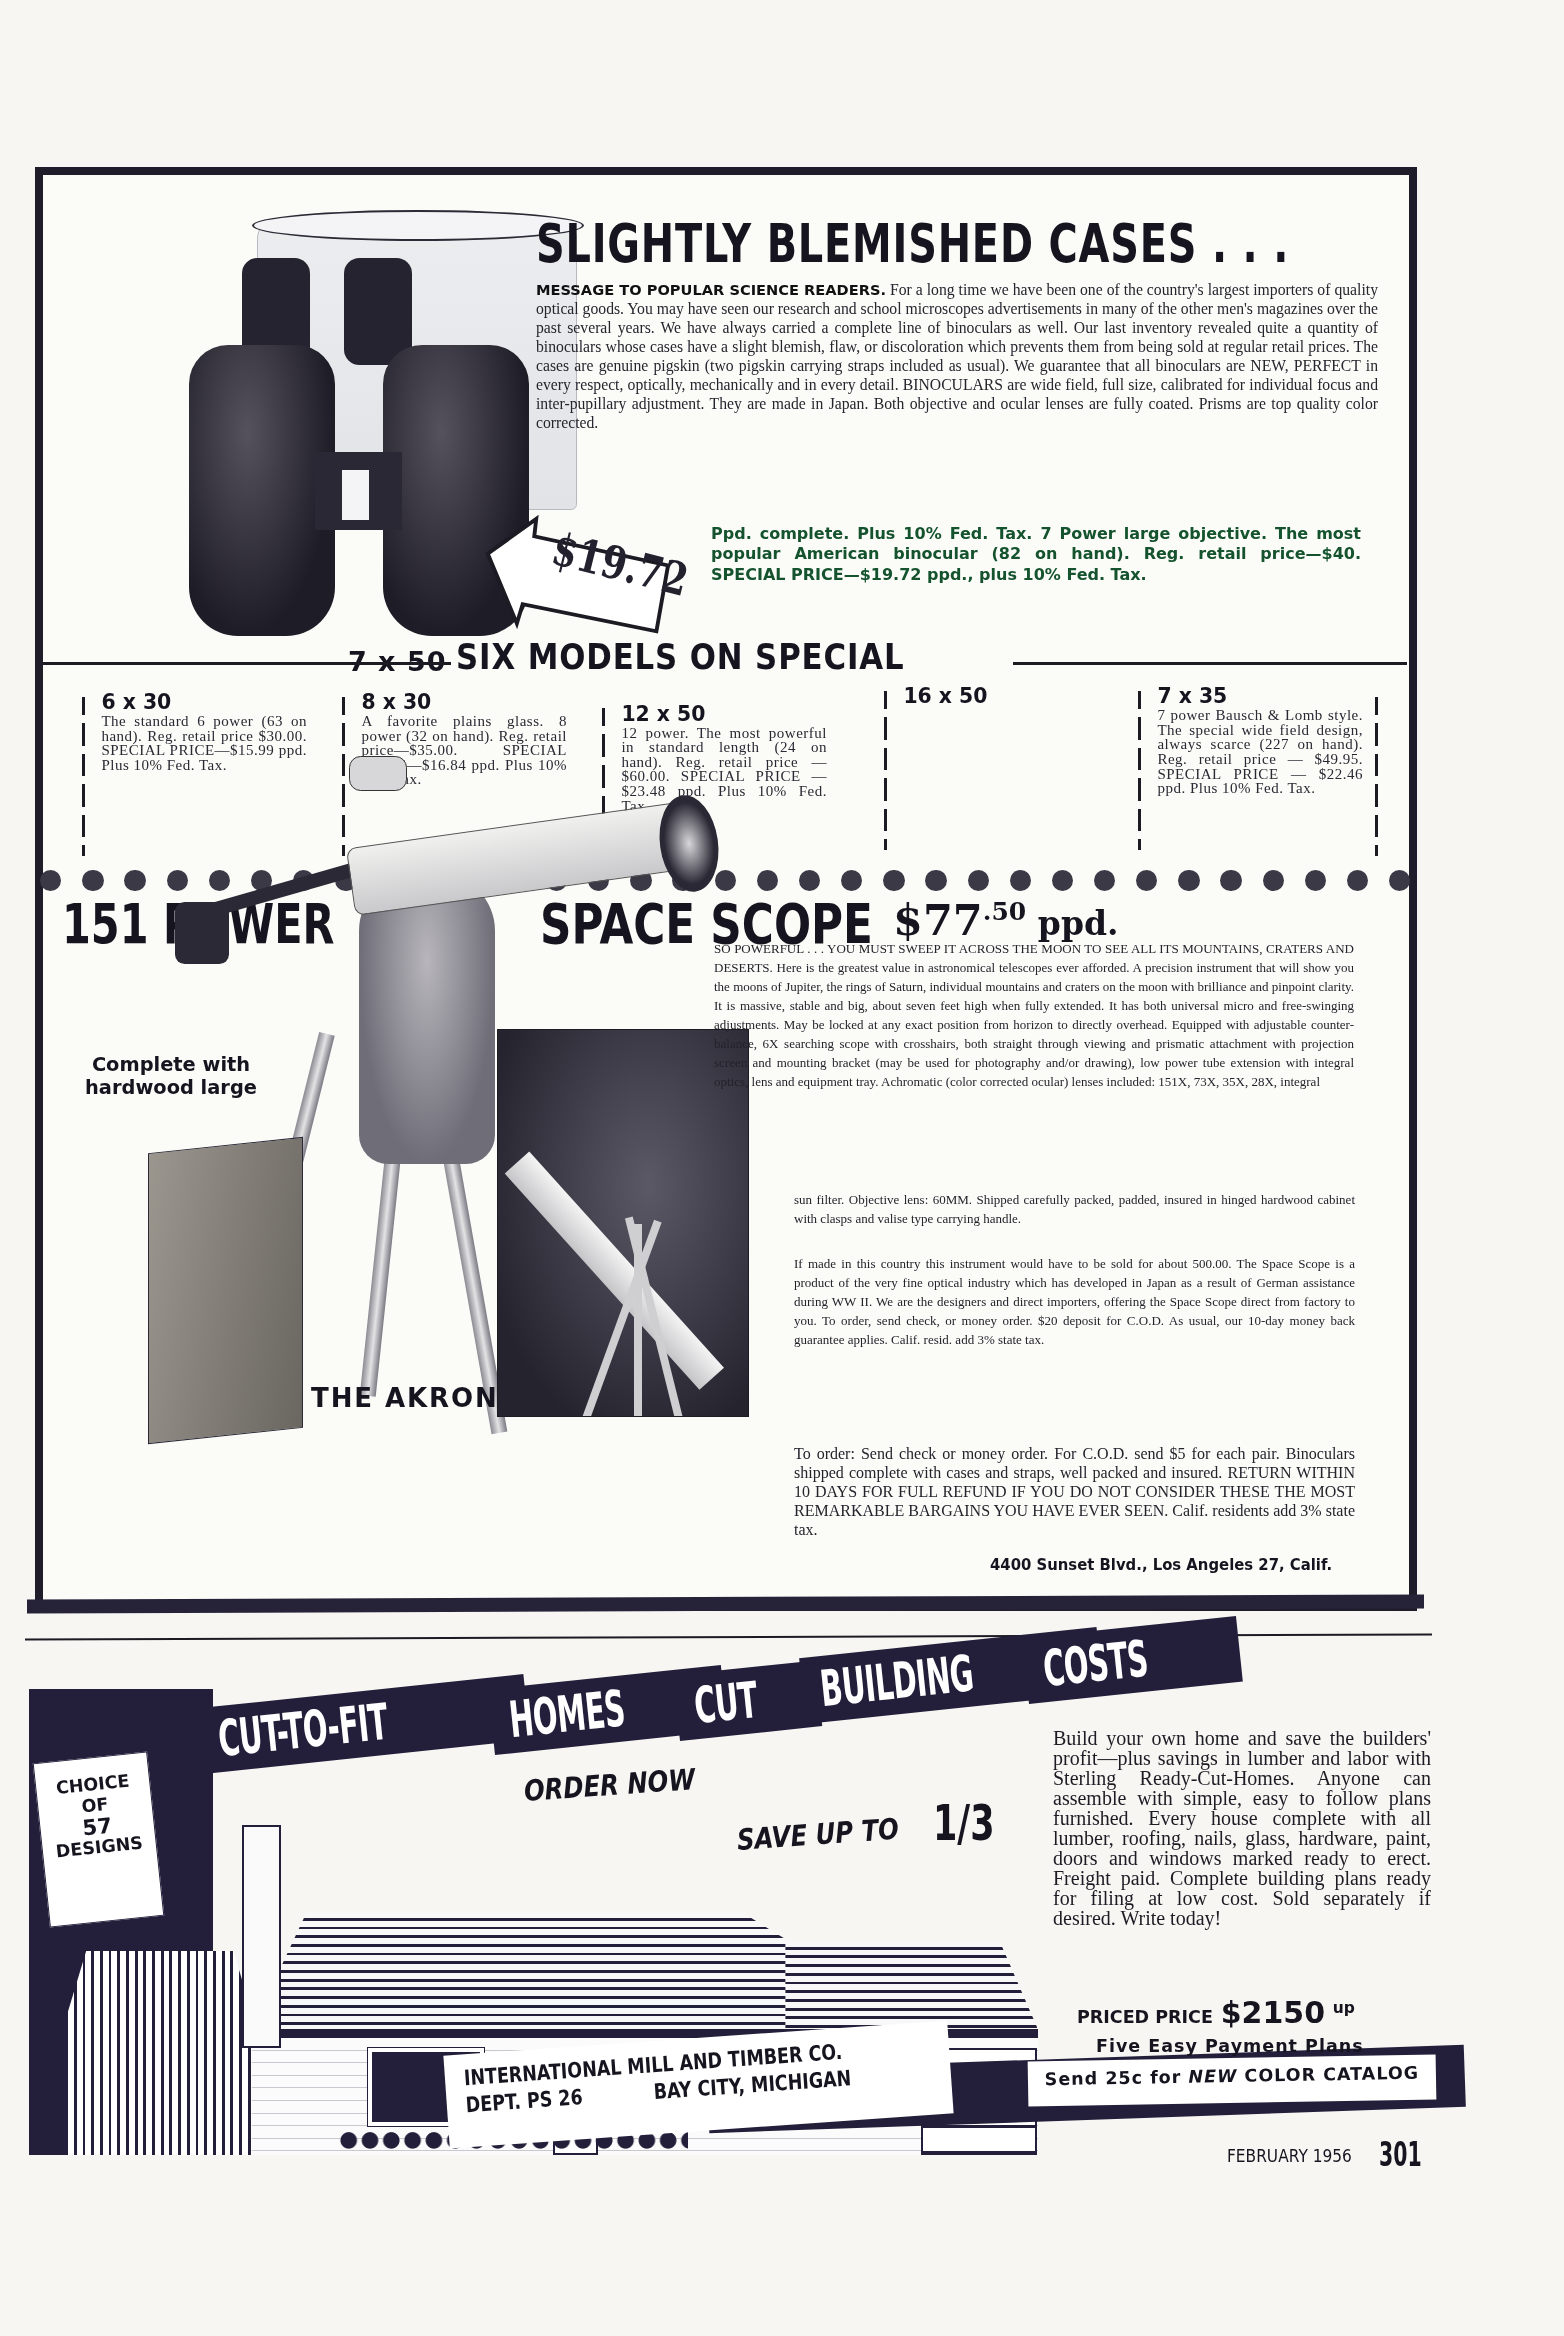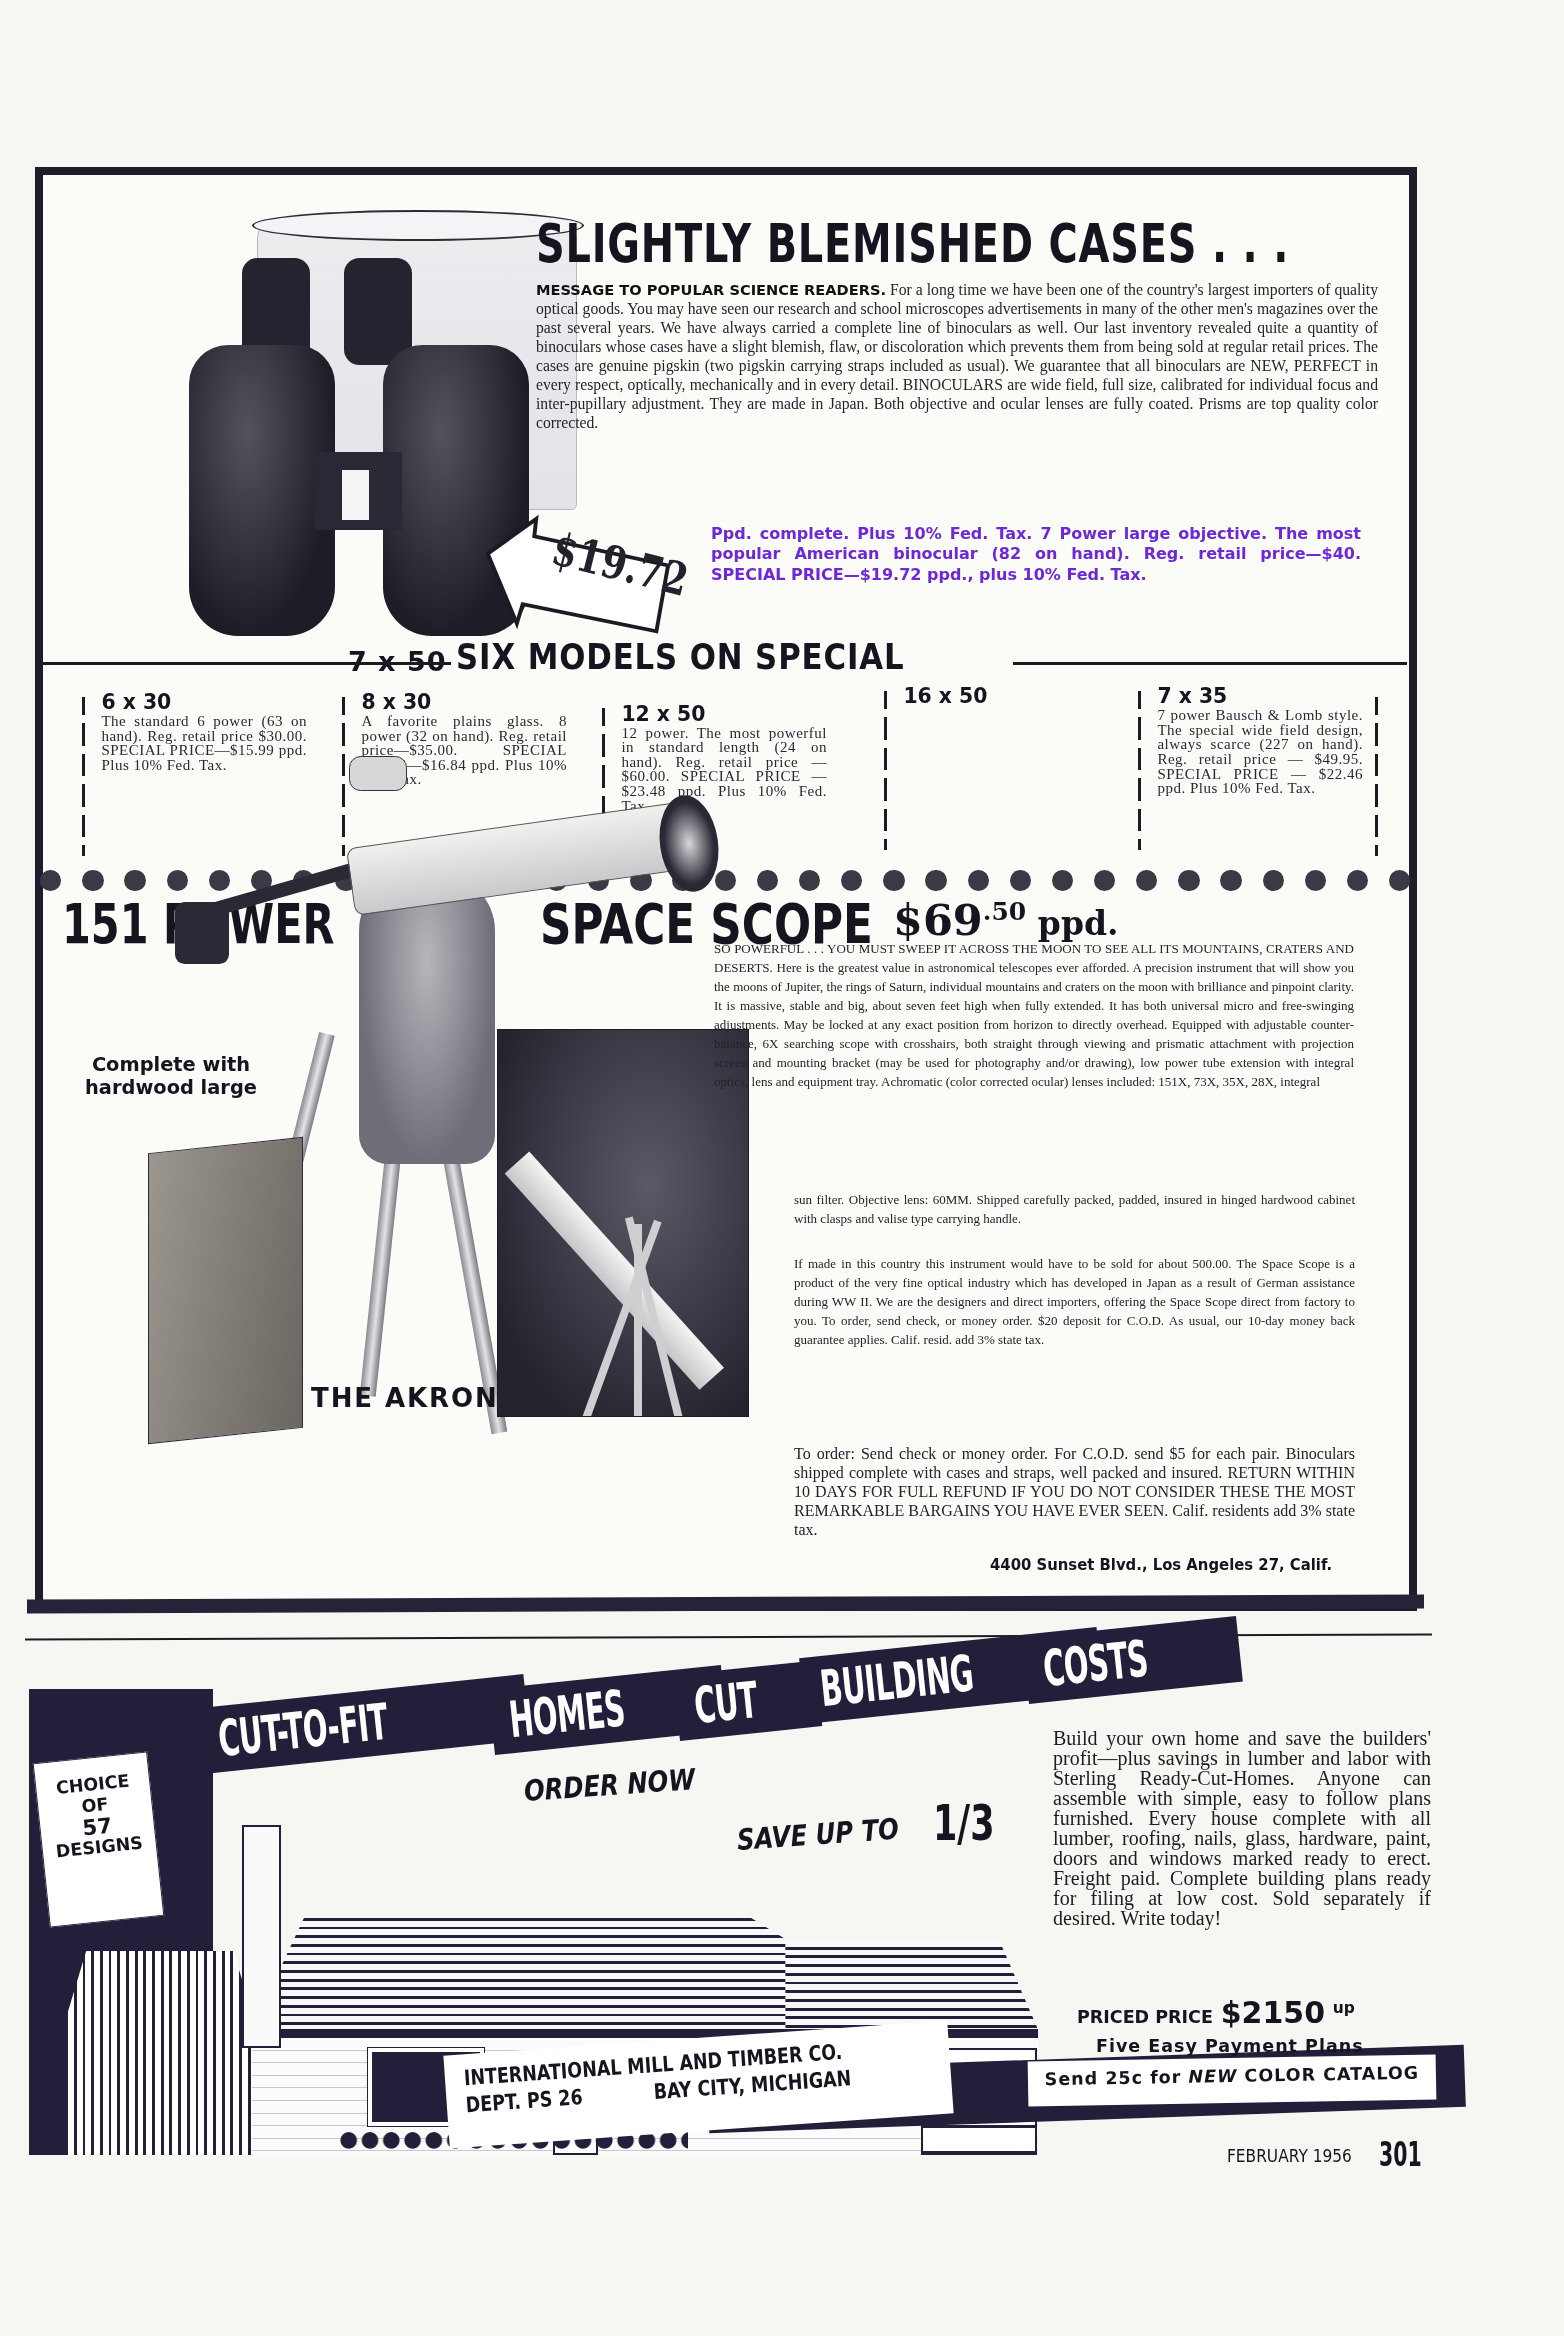--- a/index.html
+++ b/index.html
@@ -25,21 +25,21 @@
   .binoc-bridge::after { content: ""; position: absolute; left: 27px; top: 17.5px; width: 27px; height: 50px; background: #f4f4f6; }
   .model-label-7x50 { position: absolute; left: 155px; top: 427px; font: bold 27px "DejaVu Sans", sans-serif; letter-spacing: 1px; background: #fbfbf8; padding: 0 3.9px; }
 
   .headline-cases { position: absolute; left: 493px; top: 37px; font: bold 54px "DejaVu Sans Condensed", "DejaVu Sans", sans-serif; letter-spacing: 1px; transform: scaleX(0.82); transform-origin: left; white-space: nowrap; }
   .msg-block { position: absolute; left: 493px; top: 105px; width: 842px; font-size: 15.7px; line-height: 19px; text-align: justify; color: #26252e; }
   .msg-block .lead { font: bold 14.6px "DejaVu Sans", sans-serif; color: #111; }
 
   .price-arrow { position: absolute; left: 435px; top: 340px; width: 194px; height: 116px; }
   .price-arrow svg { position: absolute; left: 0; top: 0; }
   .price-arrow-text { position: absolute; left: 56px; top: 23px; font: bold 45px "DejaVu Serif", serif; transform: rotate(14deg) scaleX(0.8); color: #23212e; white-space: nowrap; }
-  .ppd-block { position: absolute; left: 668px; top: 349px; width: 650px; font: bold 16px "DejaVu Sans", sans-serif; line-height: 20.4px; text-align: justify; color: #6d28d9; }
+  .ppd-block { position: absolute; left: 668px; top: 349px; width: 650px; font: bold 16px "DejaVu Sans", sans-serif; line-height: 20.4px; text-align: justify; color: #14532d; }
 
   .six-models { position: absolute; left: 0; top: 462px; width: 1364px; height: 39px; }
   .six-line { position: absolute; top: 25px; height: 2.9px; background: #1c1b24; }
   .six-title { position: absolute; left: 413px; top: 0; font: bold 35px "DejaVu Sans", sans-serif; letter-spacing: 1px; transform: scaleX(0.88); transform-origin: left; white-space: nowrap; }
 
   .models-row { position: absolute; left: 39px; top: 516px; width: 1300px; height: 165px; }
   .model { position: absolute; top: 0; width: 225px; height: 165px; padding-left: 19.4px; }
   .model::before { content: ""; position: absolute; left: 0; top: 5.8px; bottom: 0; border-left: 3.9px dashed #1c1b24; border-image: repeating-linear-gradient(#1c1b24 0 21.3px, transparent 21.3px 29px) 4; }
   .model-name { font: bold 20.4px "DejaVu Sans", sans-serif; line-height: 23px; }
   .model-desc { font-size: 15px; line-height: 14.6px; text-align: justify; letter-spacing: 0.5px; color: #2a2933; }
@@ -211,21 +211,21 @@
       <div class="dot"></div>
       <div class="dot"></div>
     <div class="dot"></div>
       <div class="dot"></div>
       <div class="dot"></div>
   </div>
 
   <div class="headline-power">151 POWER</div>
   <div class="headline-scope">SPACE SCOPE</div>
   <div class="scope-price">
-    <span class="dollars">$69</span><span class="cents">.50</span><span class="ppd">ppd.</span>
+    <span class="dollars">$77</span><span class="cents">.50</span><span class="ppd">ppd.</span>
   </div>
 </div>
 
 <div class="scope-photo">
   <div class="tripod-leg" style="left:243px;top:291px;height:369px;transform:rotate(6deg)"></div>
   <div class="tripod-leg" style="left:320px;top:291px;height:408px;transform:rotate(-10deg)"></div>
   <div class="tripod-leg" style="left:136px;top:291px;height:388px;transform:rotate(14deg)"></div>
   <div class="scope-boy"></div>
   <div class="scope-counter"></div>
   <div class="scope-weight"></div>

